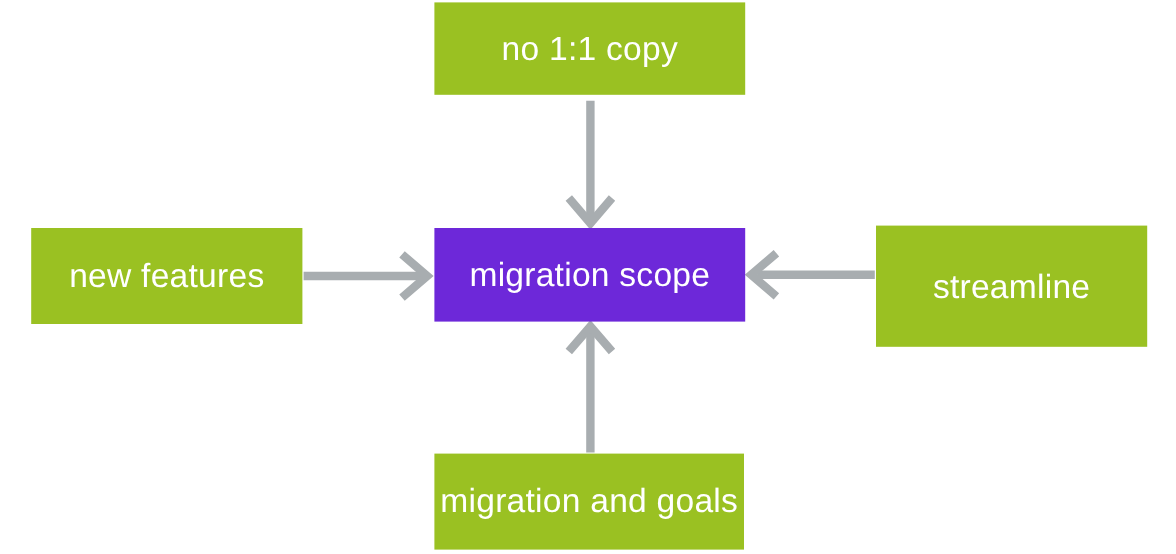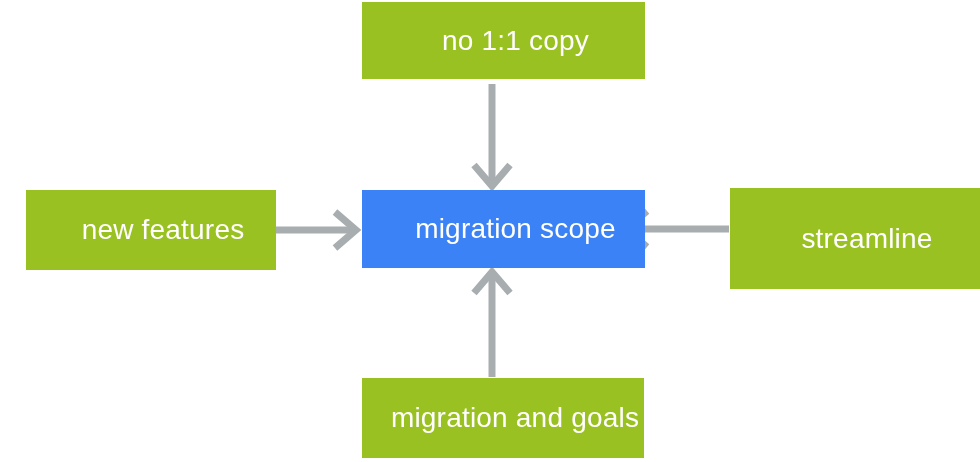--- a/index.html
+++ b/index.html
@@ -27,24 +27,23 @@
     position: absolute;
     display: flex;
     align-items: center;
     justify-content: center;
     color: #ffffff;
     font-size: 28px;
     font-weight: 400;
     letter-spacing: 0.2px;
     text-align: center;
     white-space: nowrap;
-    padding-left: 24px;
   }
   .node.green  { background: #9ac122; }
-  .node.orange { background: #3b82f6; }
+  .node.orange { background: #6d28d9; }
 
   .n-top    { left: 362px; top: 2px;   width: 259px; height: 77px; }
   .n-center { left: 362px; top: 190px; width: 259px; height: 78px; }
   .n-left   { left: 26px;  top: 190px; width: 226px; height: 80px; align-items: center; }
   .n-right  { left: 730px; top: 188px; width: 226px; height: 101px; }
   .n-bottom { left: 362px; top: 378px; width: 258px; height: 80px; }
 
   .arrow-stroke {
     stroke: #a8adb0;
     stroke-width: 7;

